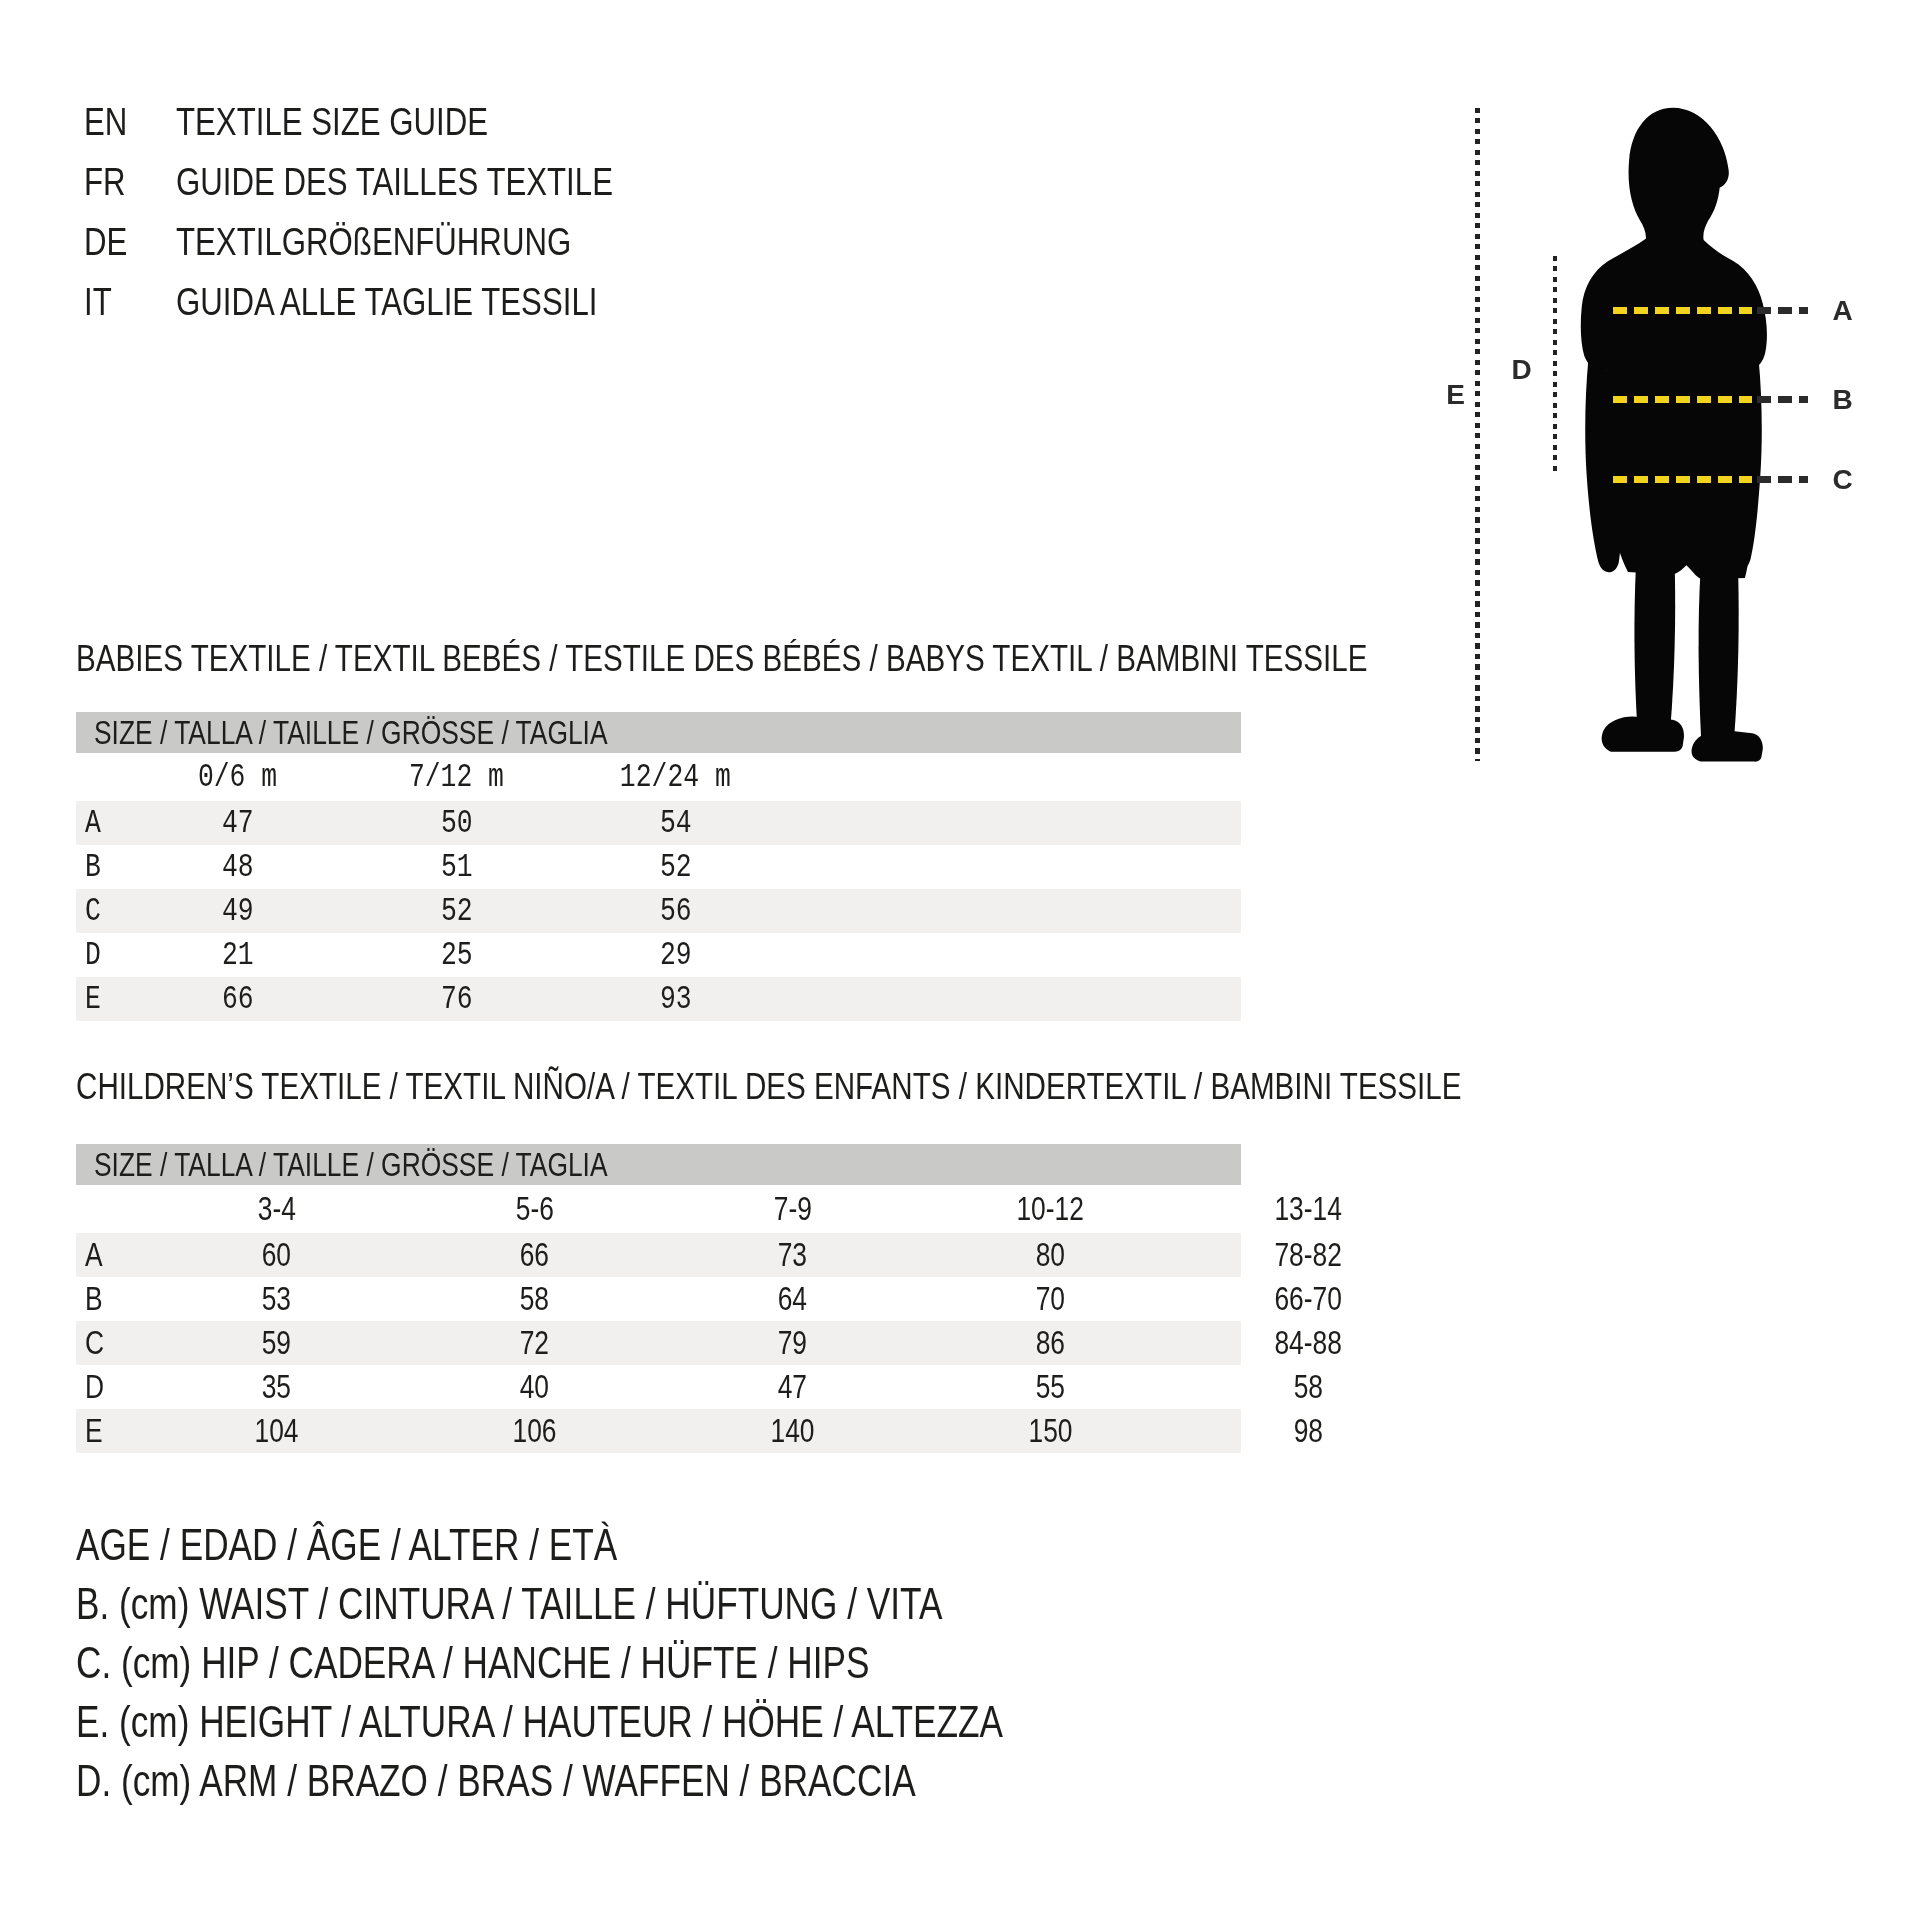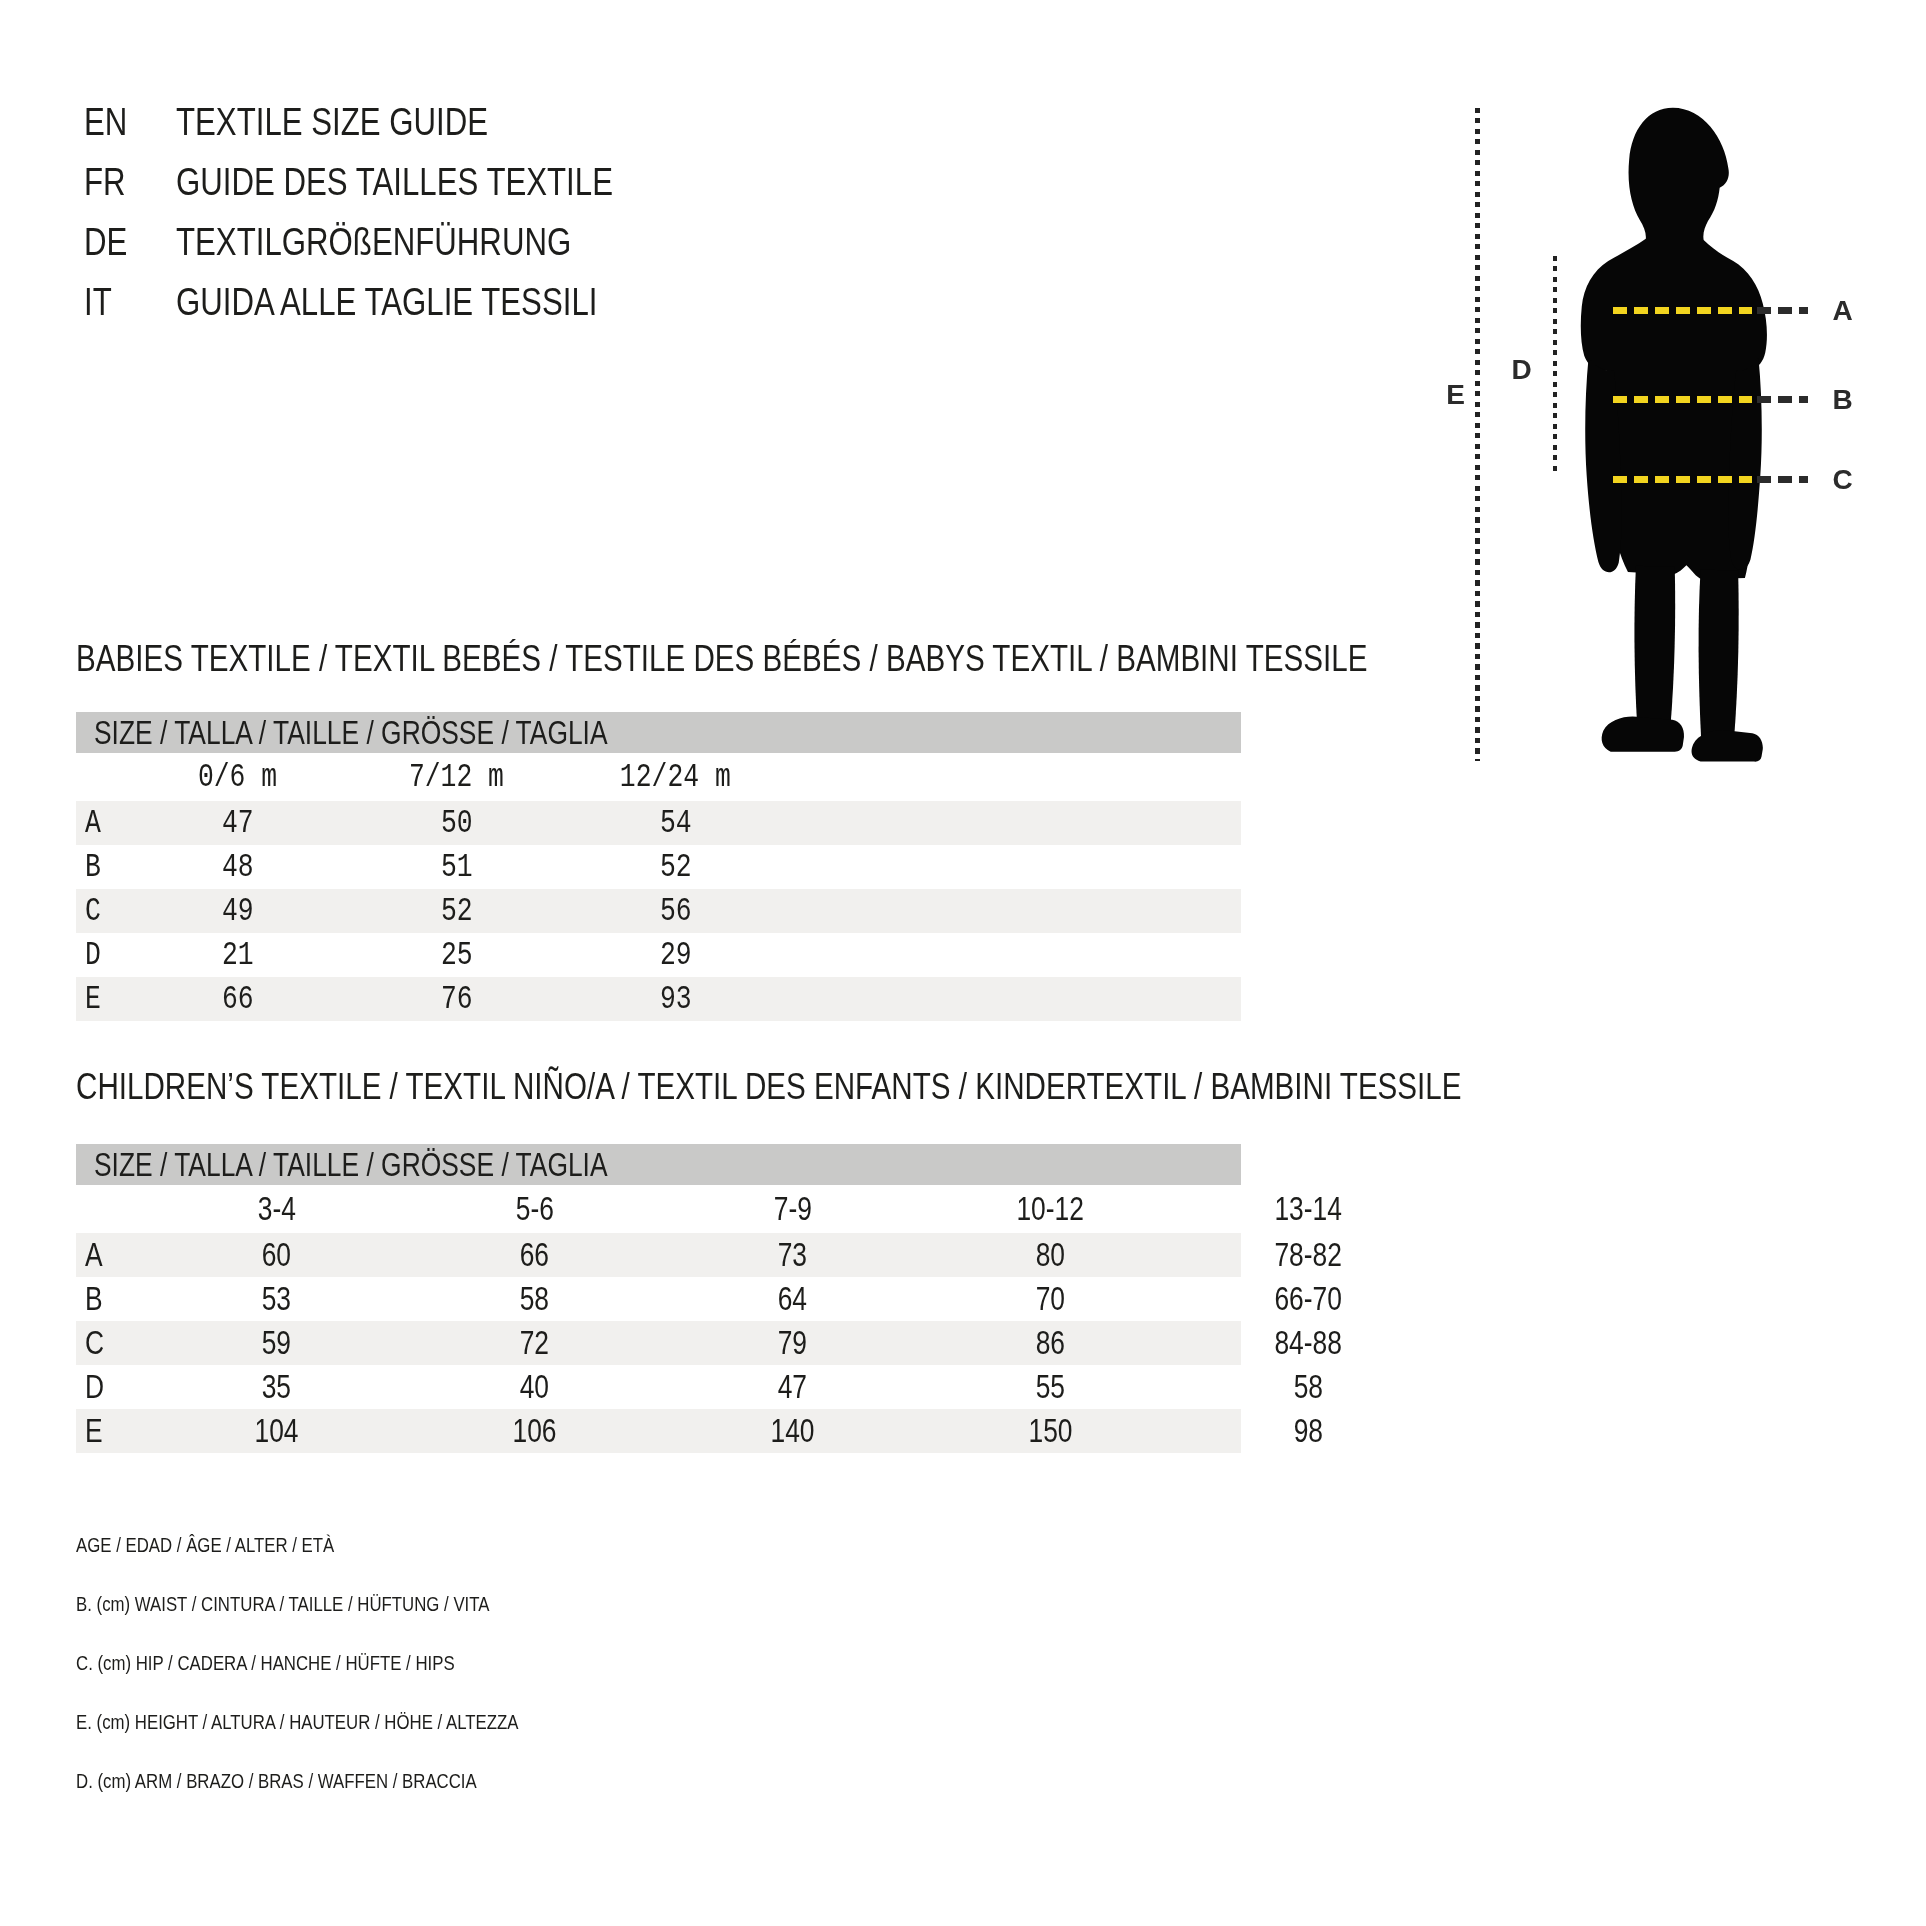--- a/index.html
+++ b/index.html
@@ -28,21 +28,21 @@
   .size-bar{height:41px;background:#c9c9c8;display:flex;align-items:center;padding-left:18px;box-sizing:border-box;}
   .grid-b{display:grid;grid-template-columns:52px 219px 219px 219px 1fr;font-family:Liberation Mono, monospace;}
   .grid-c{display:grid;grid-template-columns:52px 219px 219px 219px 219px 219px 1fr;gap:39px;}
   .colhead{height:48px;}
   .trow{height:44px;}
   .stripe{background:#f1f0ee;}
   .cell{display:flex;align-items:center;justify-content:center;overflow:visible;}
   .cell-label{justify-content:flex-start;padding-left:8.6px;}
 
   
-  .legend{position:absolute;left:76px;top:1515px;font-size:21px;line-height:59px;}
+  .legend{position:absolute;left:76px;top:1515px;font-size:44px;line-height:59px;}
 
   
   .silhouette{position:absolute;left:1575px;top:106px;width:197px;height:656px;}
   .vdots{position:absolute;width:5px;background:repeating-linear-gradient(to bottom,#222 0 5px,transparent 5px 10.5px);}
   .vdots-e{left:1475px;top:108px;height:653px;}
   .vdots-d{left:1553px;top:256px;height:216px;width:4.3px;}
   .hdash-y{position:absolute;height:6.8px;background:repeating-linear-gradient(to right,#f2d41f 0 13.6px,transparent 13.6px 21px);}
   .hdash-k{position:absolute;height:6.8px;background:repeating-linear-gradient(to right,#2b2b2b 0 13.6px,transparent 13.6px 21px);}
   .dash-a-y{left:1613px;top:307px;width:139px;}
   .dash-a-k{left:1757px;top:307px;width:51px;}

